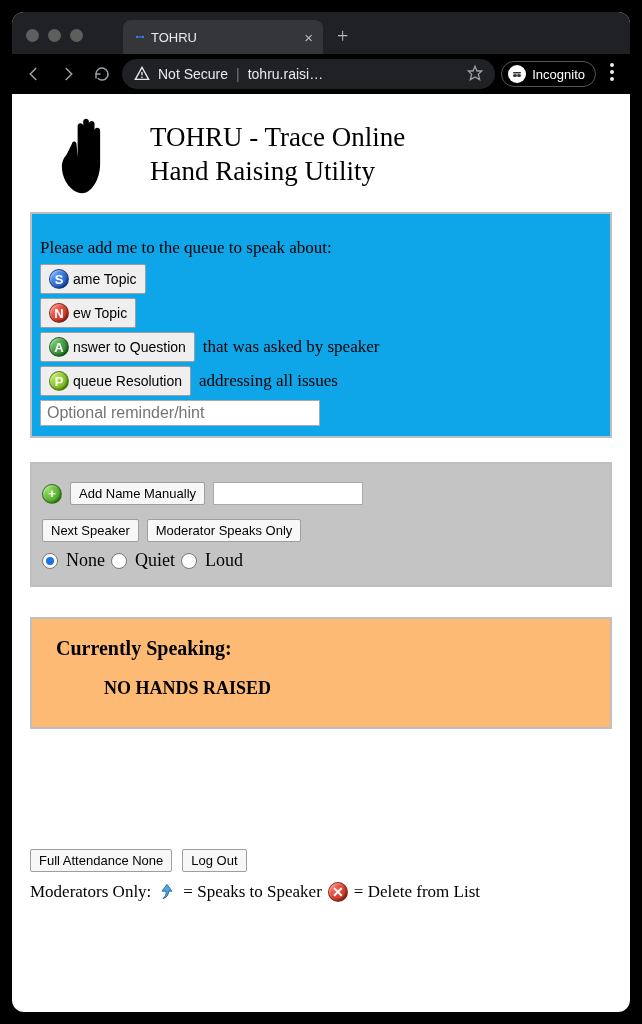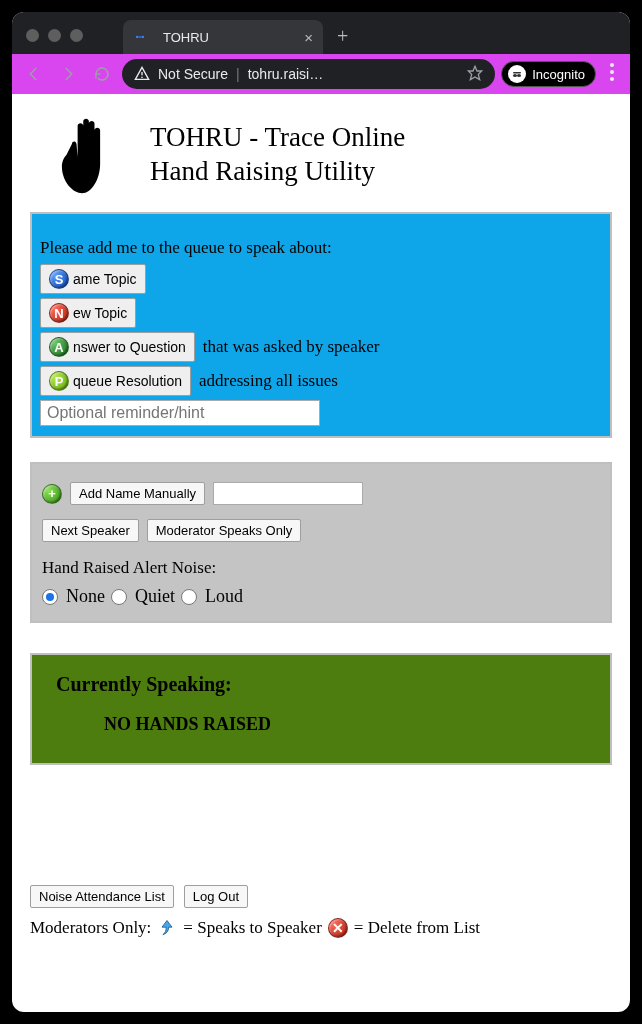--- a/index.html
+++ b/index.html
@@ -46,29 +46,29 @@
   .tab {
     background: #35363a;
     color: #e8eaed;
     font-family: Arial, sans-serif;
     font-size: 13px;
     height: 34px;
     display: flex;
     align-items: center;
     padding: 0 10px;
     border-radius: 8px 8px 0 0;
-    gap: 16px;
+    gap: 4px;
     min-width: 200px;
   }
   .tab-favicon { width: 14px; height: 14px; color:#3b82f6; }
   .tab-title { flex: 1; white-space: nowrap; overflow: hidden; text-overflow: ellipsis; }
   .tab-close { color: #bbb; font-size: 15px; cursor: pointer; }
   .newtab { color: #bbb; font-size: 20px; padding: 0 14px 6px 14px; cursor: pointer; }
   .addrbar {
-    background: #d946ef;
+    background: #000000;
     height: 40px;
     display: flex;
     align-items: center;
     padding: 0 8px;
     gap: 6px;
   }
   .nav-icn {
     width: 28px; height: 28px;
     display: flex; align-items: center; justify-content: center;
     color: #9aa0a6; cursor: pointer;
@@ -191,21 +191,21 @@
   .radio {
     width: 16px; height: 16px; border-radius:50%;
     background: #fff; border: 1px solid #777;
     display:inline-flex;align-items:center;justify-content:center;
     margin-right: 2px; cursor:pointer;
   }
   .radio.checked::after{
     content:""; width:8px;height:8px;border-radius:50%; background:#1a73e8;
   }
   .yellowbox {
-    background: #4d7c0f;
+    background: #fdba74;
     border: 2px solid #bfbfbf;
     margin-top: 30px;
     padding: 18px 24px 28px 24px;
   }
   .yellowbox .speaking { font-weight: bold; font-size: 20px; margin-bottom: 18px; }
   .yellowbox .none { font-weight: bold; font-size: 18px; padding-left: 48px; }
   .bottom-btns { margin-top: 120px; display:flex; gap:10px; }
   .legend {
     margin-top: 10px;
     font-size: 17px;
@@ -353,39 +353,38 @@
           <input class="txtinput small" type="text" style="">
         </div>
         <div class="row mod">
           <button class="btn small">
             <span>Next Speaker</span>
           </button>
           <button class="btn small">
             <span>Moderator Speaks Only</span>
           </button>
         </div>
-        <div class="alert-label">Hand Raised Alert Noise:</div>
         <div class="radios">
           <span class="radio checked"></span>
           <span>None</span>
           <span class="radio"></span>
           <span>Quiet</span>
           <span class="radio"></span>
           <span>Loud</span>
         </div>
       </div>
 
       <div class="yellowbox">
         <div class="speaking">Currently Speaking:</div>
         <div class="none">NO HANDS RAISED</div>
       </div>
 
       <div class="bottom-btns">
         <button class="btn small">
-          <span>Noise Attendance List</span>
+          <span>Full Attendance None</span>
         </button>
         <button class="btn small">
           <span>Log Out</span>
         </button>
       </div>
 
       <div class="legend">
         <span>Moderators Only:</span>
         <svg class="arrow-icon" viewBox="0 0 24 24">
           <path fill="#49a7e9" stroke="#1a5a8a" stroke-width="1" d="M12 3 L18 11 H14 C14 16 11 19 7 20 C10 18 11 15 11 11 H6 Z"></path>

